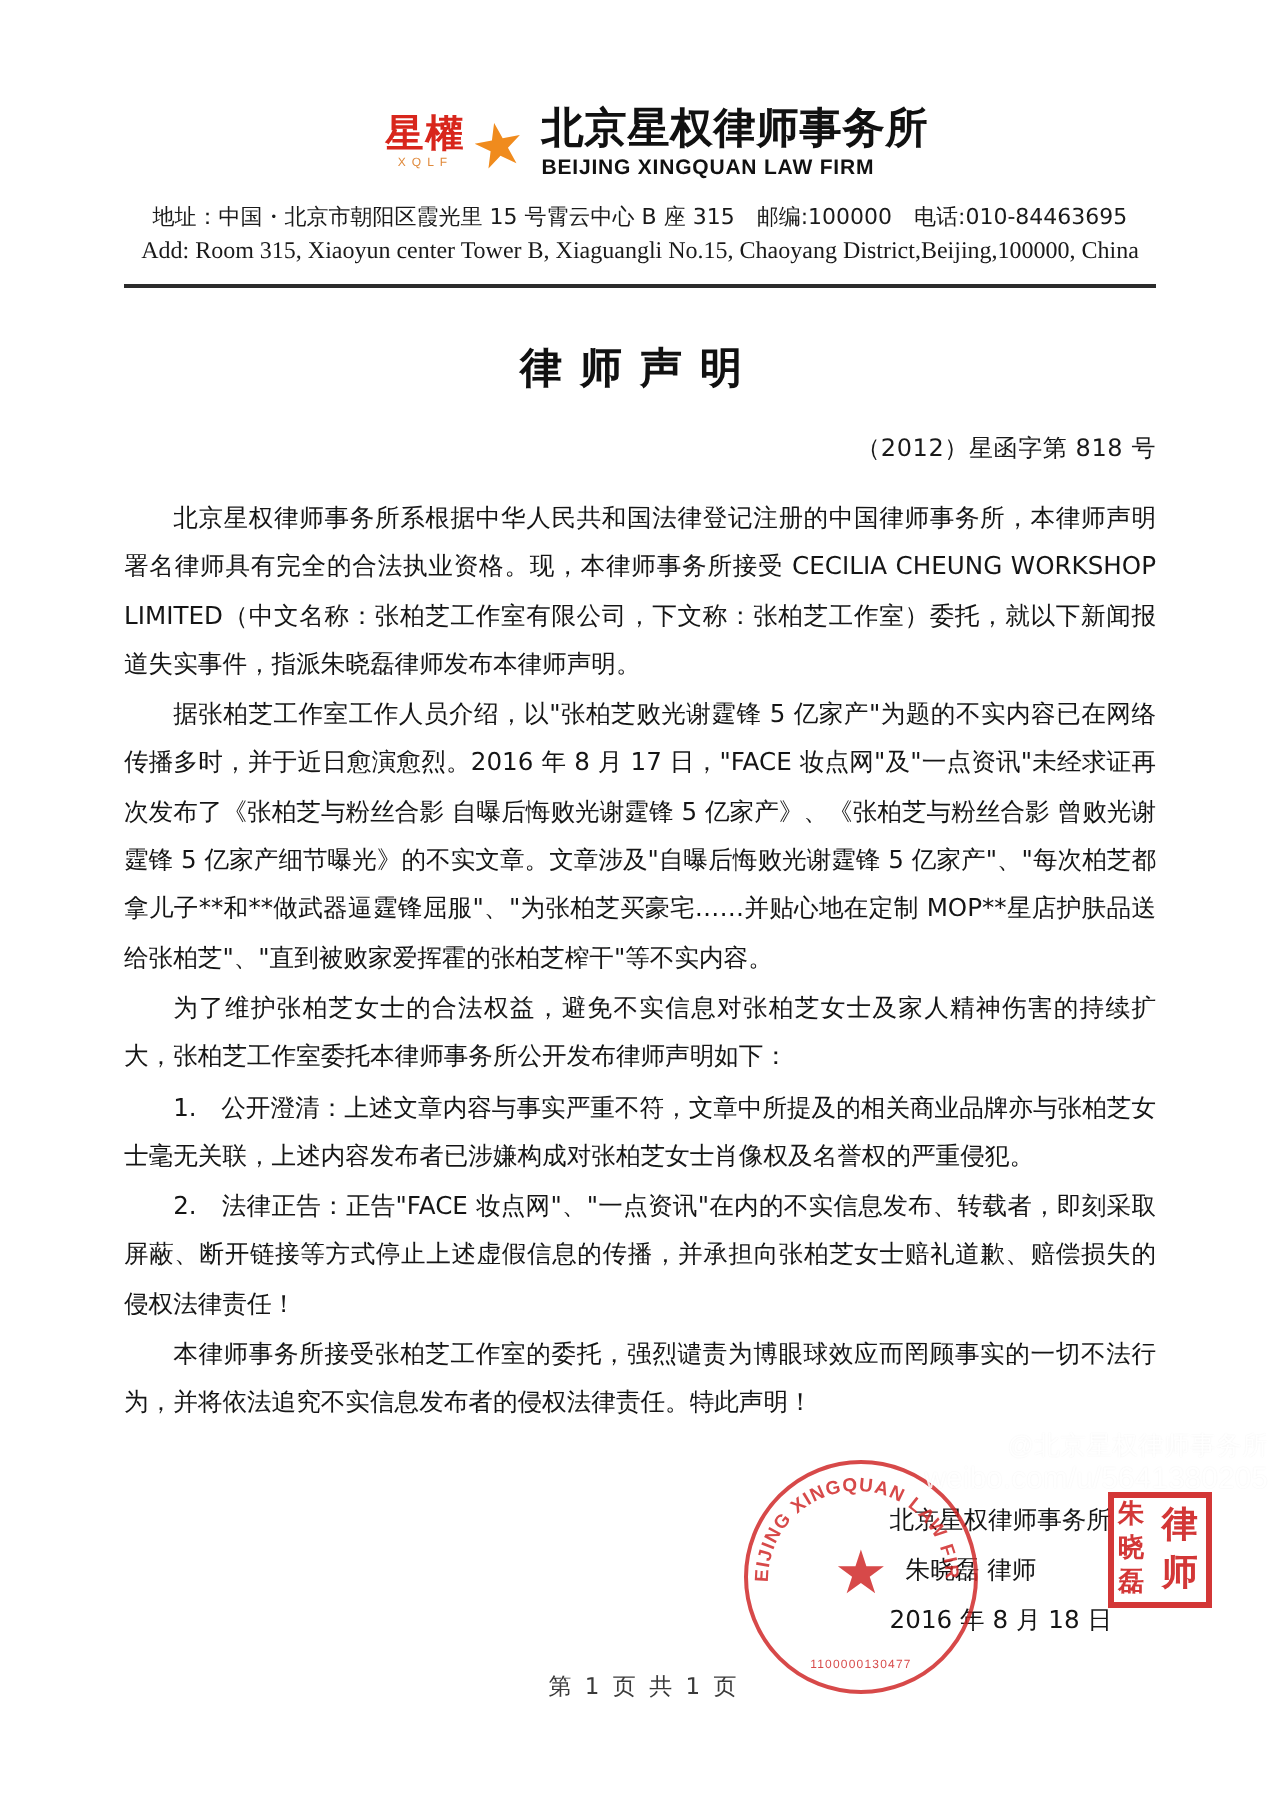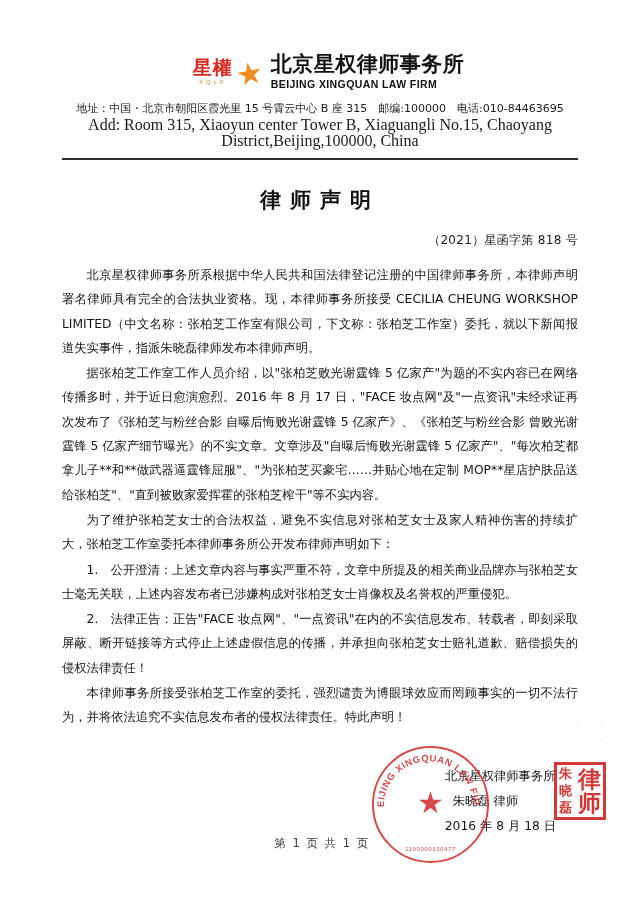--- a/index.html
+++ b/index.html
@@ -91,21 +91,21 @@
   }
 
   .addr {
     margin-top: 10px;
     text-align: center;
     font-size: 11.5px;
     line-height: 16px;
     color: #1a1a1a;
   }
   .addr .cn { font-family: "DejaVu Sans", sans-serif; font-size: 11px; }
-  .addr .en { font-family: "Liberation Serif", serif; font-size: 16px; }
+  .addr .en { font-family: "Liberation Serif", serif; font-size: 12px; }
 
   .rule {
     margin-top: 9px;
     border: 0;
     border-top: 2px solid #2b2b2b;
     height: 0;
   }
 
   
   .doc-title {
@@ -217,21 +217,21 @@
   }
   .square-seal .col {
     font-family: "DejaVu Sans", serif;
     font-weight: bold;
     color: #cf2222;
     display: flex;
     flex-direction: column;
     justify-content: center;
     align-items: center;
   }
-  .square-seal .col-big { font-size: 23px; line-height: 24px; }
+  .square-seal .col-big { font-size: 18px; line-height: 24px; }
   .square-seal .col-small { font-size: 13px; line-height: 17px; }
 
   
   .footer {
     position: absolute;
     left: 4px;
     right: 0;
     top: 836px;
     text-align: center;
     font-family: "DejaVu Sans", sans-serif;
@@ -274,21 +274,21 @@
   </div>
 
   <div class="addr">
     <div class="cn">地址：中国・北京市朝阳区霞光里 15 号霄云中心 B 座 315　邮编:100000　电话:010-84463695</div>
     <div class="en">Add: Room 315, Xiaoyun center Tower B, Xiaguangli No.15, Chaoyang District,Beijing,100000, China</div>
   </div>
 
   <hr class="rule">
 
   <div class="doc-title">律师声明</div>
-  <div class="doc-number">（2021）星函字第 818 号</div>
+  <div class="doc-number">（2012）星函字第 818 号</div>
 
   <div class="body-text">
     <p class="para">北京星权律师事务所系根据中华人民共和国法律登记注册的中国律师事务所，本律师声明署名律师具有完全的合法执业资格。现，本律师事务所接受 CECILIA CHEUNG WORKSHOP LIMITED（中文名称：张柏芝工作室有限公司，下文称：张柏芝工作室）委托，就以下新闻报道失实事件，指派朱晓磊律师发布本律师声明。</p>
     <p class="para">据张柏芝工作室工作人员介绍，以"张柏芝败光谢霆锋 5 亿家产"为题的不实内容已在网络传播多时，并于近日愈演愈烈。2016 年 8 月 17 日，"FACE 妆点网"及"一点资讯"未经求证再次发布了《张柏芝与粉丝合影 自曝后悔败光谢霆锋 5 亿家产》、《张柏芝与粉丝合影 曾败光谢霆锋 5 亿家产细节曝光》的不实文章。文章涉及"自曝后悔败光谢霆锋 5 亿家产"、"每次柏芝都拿儿子**和**做武器逼霆锋屈服"、"为张柏芝买豪宅……并贴心地在定制 MOP**星店护肤品送给张柏芝"、"直到被败家爱挥霍的张柏芝榨干"等不实内容。</p>
     <p class="para">为了维护张柏芝女士的合法权益，避免不实信息对张柏芝女士及家人精神伤害的持续扩大，张柏芝工作室委托本律师事务所公开发布律师声明如下：</p>
     <p class="para numbered">1.　公开澄清：上述文章内容与事实严重不符，文章中所提及的相关商业品牌亦与张柏芝女士毫无关联，上述内容发布者已涉嫌构成对张柏芝女士肖像权及名誉权的严重侵犯。</p>
     <p class="para numbered">2.　法律正告：正告"FACE 妆点网"、"一点资讯"在内的不实信息发布、转载者，即刻采取屏蔽、断开链接等方式停止上述虚假信息的传播，并承担向张柏芝女士赔礼道歉、赔偿损失的侵权法律责任！</p>
     <p class="para">本律师事务所接受张柏芝工作室的委托，强烈谴责为博眼球效应而罔顾事实的一切不法行为，并将依法追究不实信息发布者的侵权法律责任。特此声明！</p>
   </div>
 

